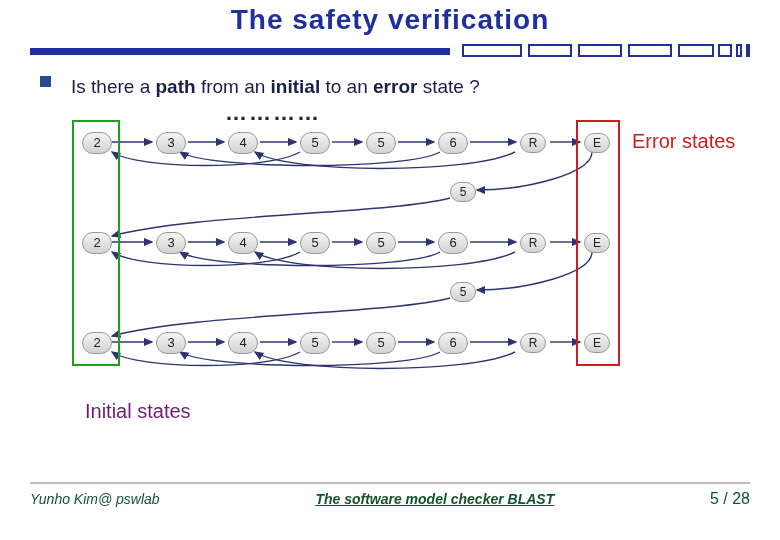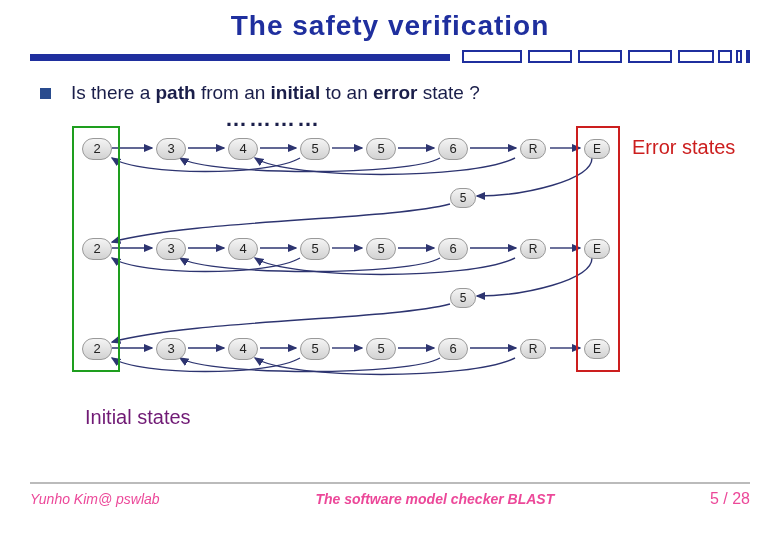--- a/index.html
+++ b/index.html
@@ -8,21 +8,21 @@
     padding: 0;
     width: 780px;
     height: 540px;
     font-family: Arial, sans-serif;
     background: #fff;
     position: relative;
   }
   .slide {
     width: 780px;
     height: 520px;
-    padding: 10px 30px 20px 30px;
+    padding: 4px 30px 20px 30px;
     position: relative;
   }
   .title {
     text-align: center;
     font-size: 28px;
     font-weight: bold;
     color: #1f2f9e;
     margin: 0 0 6px 0;
     letter-spacing: 1px;
   }
@@ -40,21 +40,21 @@
   }
   .tbar-box {
     position: absolute;
     top: 2px;
     height: 13px;
     border: 2px solid #1f2f9e;
     background: #fff;
   }
   .bullet-row {
     display: flex;
-    align-items: center;
+    align-items: flex-start;
     font-size: 19px;
     color: #1a1e4a;
     margin: 8px 0 6px 10px;
   }
   .bullet-sq {
     width: 11px;
     height: 11px;
     background: #294b8e;
     margin-right: 20px;
     flex-shrink: 0;
@@ -122,26 +122,27 @@
   .footer-line {
     height: 2px;
     background: #bbb;
     margin-bottom: 6px;
   }
   .footer-row {
     display: flex;
     align-items: baseline;
     font-style: italic;
     font-size: 14px;
-    color: #ec4899;
+    color: #14532d;
   }
   .footer-center {
     flex: 1;
     text-align: center;
     font-weight: bold;
+    text-decoration: underline;
   }
   .page {
     font-size: 16px;
     font-style: normal;
   }
   svg.arrows {
     position:absolute;
     left:0; top:0;
     width:720px; height:290px;
     pointer-events:none;

